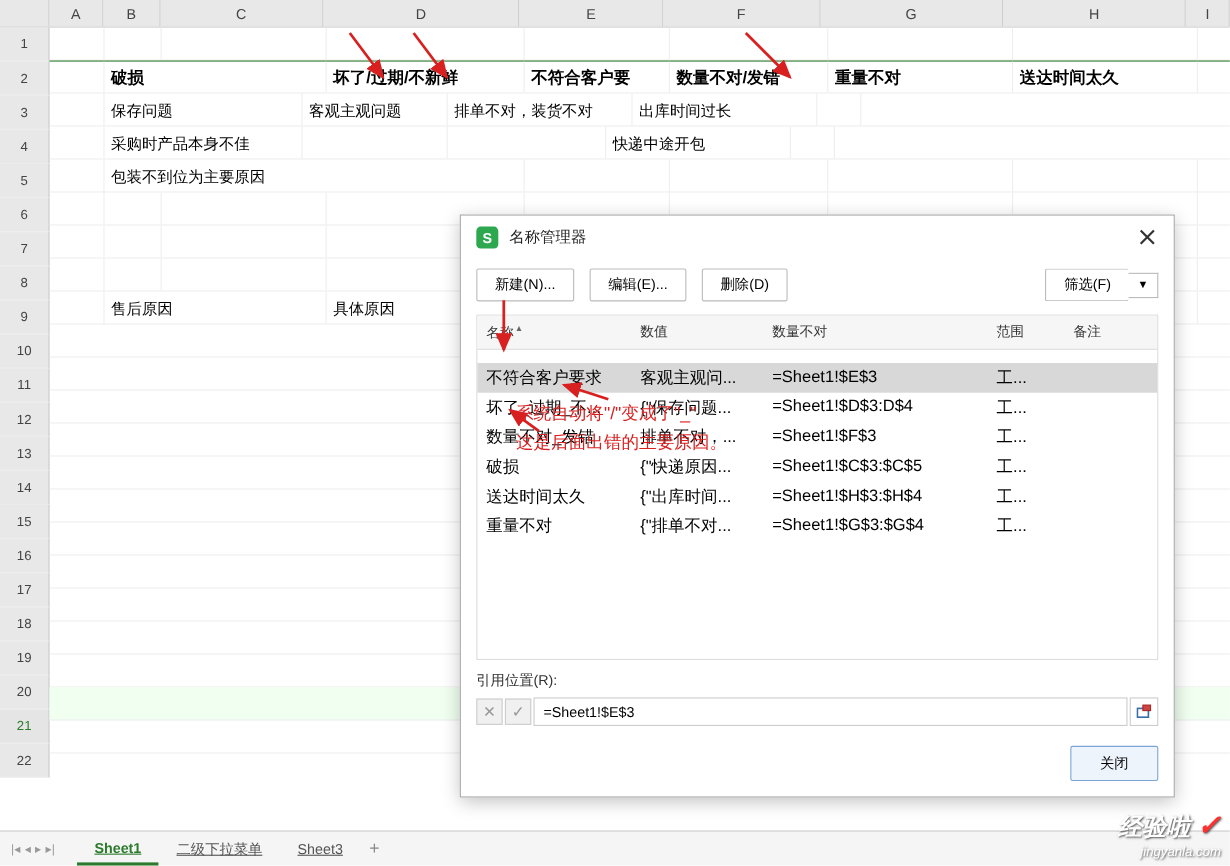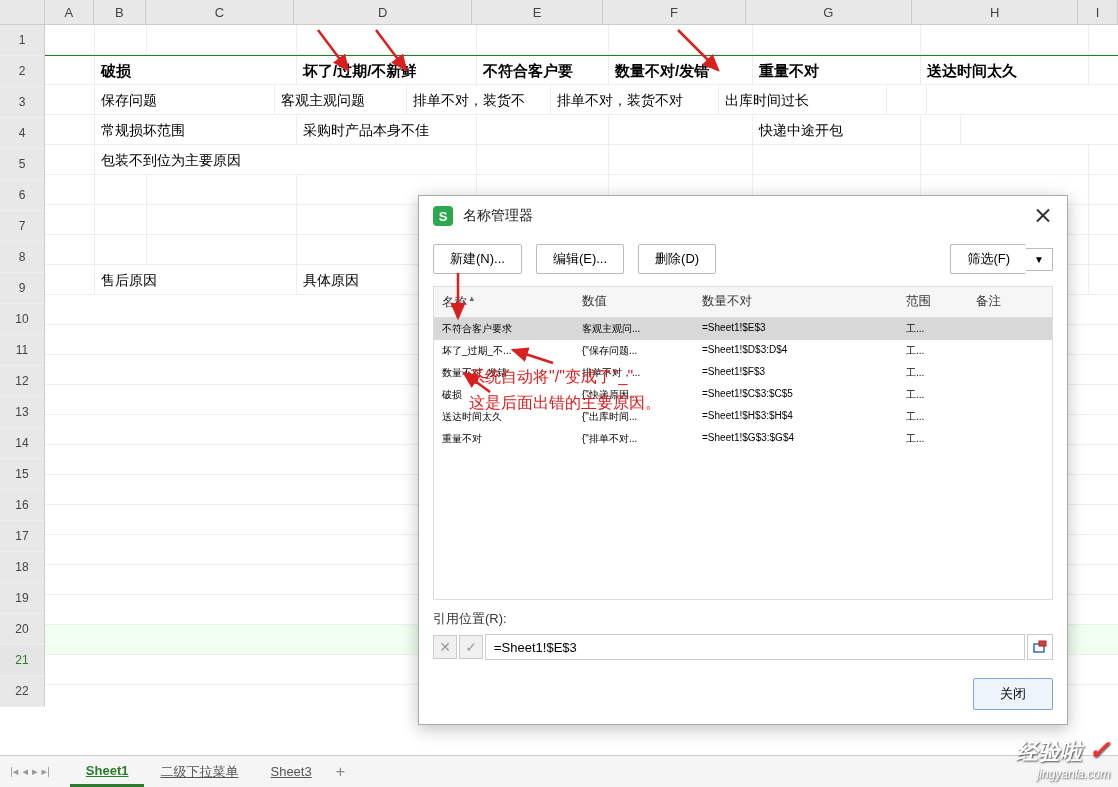--- a/index.html
+++ b/index.html
@@ -41,21 +41,21 @@
 
 .dialog-toolbar { display: flex; padding: 8px 14px 12px; gap: 14px; align-items: center; }
 .btn { background: #fff; border: 1px solid #bbb; padding: 5px 16px; font-size: 13px; cursor: pointer; border-radius: 2px; }
 .btn-drop { display: flex; align-items: center; }
 .btn-drop .arrow { border: 1px solid #bbb; border-left: none; padding: 5px 8px; font-size: 10px; }
 
 .name-table { margin: 0 14px; border: 1px solid #ddd; height: 314px; }
 .name-table .thead { display: flex; background: #f6f6f6; border-bottom: 1px solid #ddd; font-size: 12.5px; color: #333; }
 .name-table .th { padding: 6px 8px; }
 .name-table .th.sort::after { content: " ▴"; font-size: 9px; color: #666; vertical-align: super; }
-.name-table .tbody { font-size: 10px; }
+.name-table .tbody { font-size: 15px; margin-top: 12px; }
 .name-table .tr { display: flex; padding: 2px 0; }
 .name-table .tr.sel { background: #d8d8d8; }
 .name-table .td { padding: 2px 8px; white-space: nowrap; overflow: hidden; }
 .c-name { width: 140px; }
 .c-val { width: 120px; }
 .c-ref { width: 204px; }
 .c-scope { width: 70px; }
 .c-note { flex: 1; }
 
 .annotation { position: absolute; color: #d92020; font-size: 16px; line-height: 1.6; pointer-events: none; z-index: 200;}
@@ -138,28 +138,26 @@
           <div class="cell" style="width:132px">不符合客户要</div>
           <div class="cell" style="width:144px">数量不对/发错</div>
           <div class="cell" style="width:168px">重量不对</div>
           <div class="cell" style="width:168px">送达时间太久</div>
           <div class="cell" style="width:40px"></div>
         </div>
       <div class="row">
           <div class="cell" style="width:50px"></div>
           <div class="cell" style="width:180px">保存问题</div>
           <div class="cell" style="width:132px">客观主观问题</div>
-          <div class="cell" style="width:144px">排单不对，装货不</div>
           <div class="cell" style="width:168px">排单不对，装货不对</div>
           <div class="cell" style="width:168px">出库时间过长</div>
           <div class="cell" style="width:40px"></div>
         </div>
       <div class="row">
           <div class="cell" style="width:50px"></div>
-          <div class="cell" style="width:202px">常规损坏范围</div>
           <div class="cell" style="width:180px">采购时产品本身不佳</div>
           <div class="cell" style="width:132px"></div>
           <div class="cell" style="width:144px"></div>
           <div class="cell" style="width:168px">快递中途开包</div>
           <div class="cell" style="width:40px"></div>
         </div>
       <div class="row">
           <div class="cell" style="width:50px"></div>
           <div class="cell" style="width:382px">包装不到位为主要原因</div>
           <div class="cell" style="width:132px"></div>

